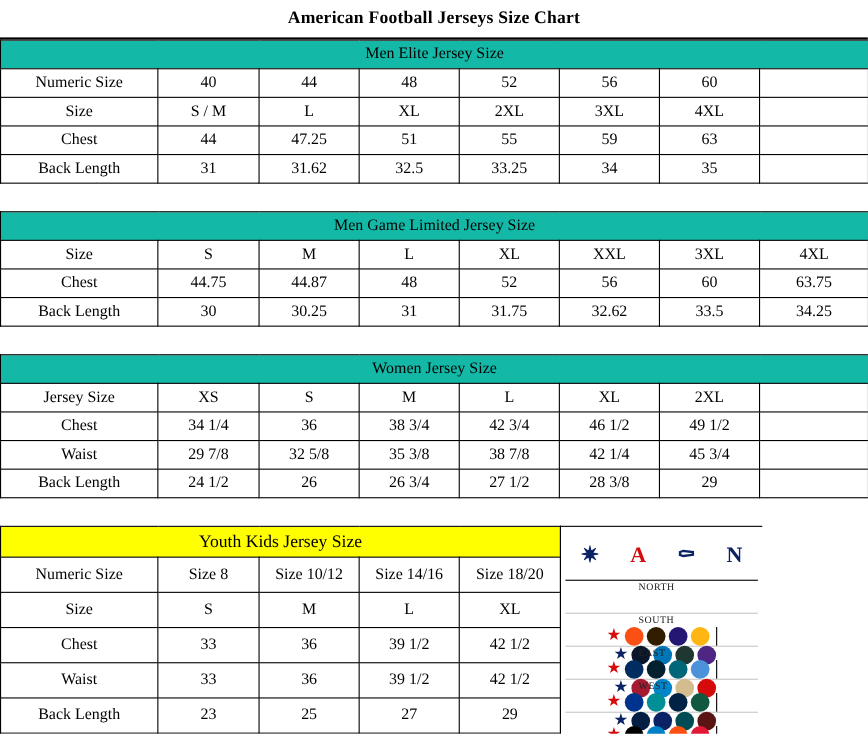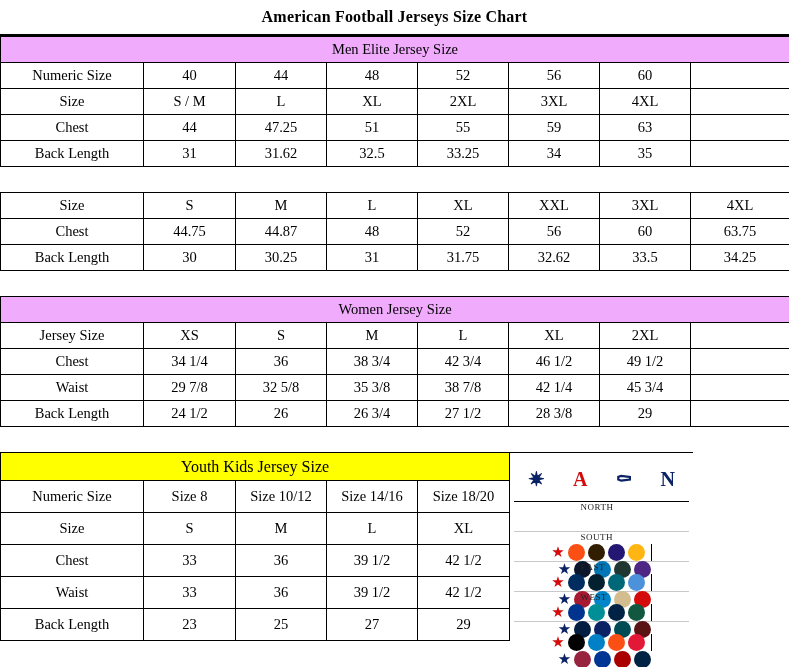--- a/index.html
+++ b/index.html
@@ -40,21 +40,21 @@
   table.grid td {
     border: 1px solid #000000;
     text-align: center;
     font-size: 14.5px;
     height: 25px;
     padding: 0 2px;
     overflow: hidden;
     white-space: nowrap;
   }
   .section-head {
-    background: #f0abfc;
+    background: #14b8a6;
     font-size: 16px;
     height: 27px;
   }
   .rowlabel {
     text-align: center;
   }
   .blank-row td {
     border: none;
     height: 22px;
   }
@@ -220,20 +220,23 @@
       <col style="width:143px">
         <col style="width:92px">
         <col style="width:91px">
         <col style="width:91px">
       <col style="width:91px">
         <col style="width:91px">
         <col style="width:91px">
         <col style="width:99px">
     </colgroup>
     <tbody>
+        <tr>
+      <td class="section-head" colspan="8">Men Game Limited Jersey Size</td>
+    </tr>
     <tr>
       <td class="rowlabel">Size</td>
       <td>S</td>
       <td>M</td>
       <td>L</td>
       <td>XL</td>
       <td>XXL</td>
       <td>3XL</td>
       <td>4XL</td>
     </tr>

